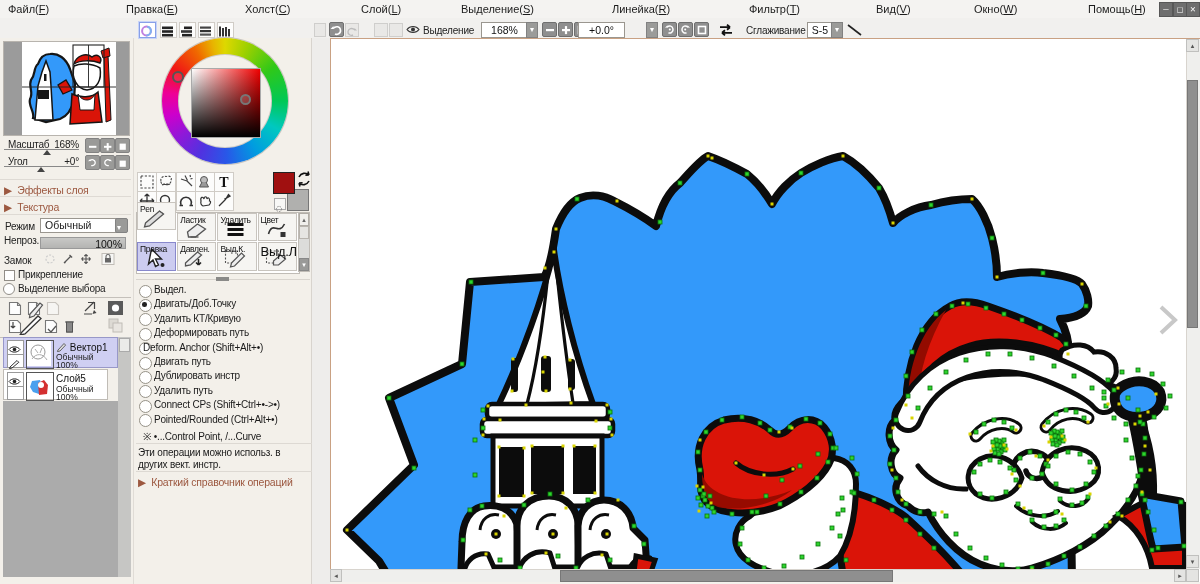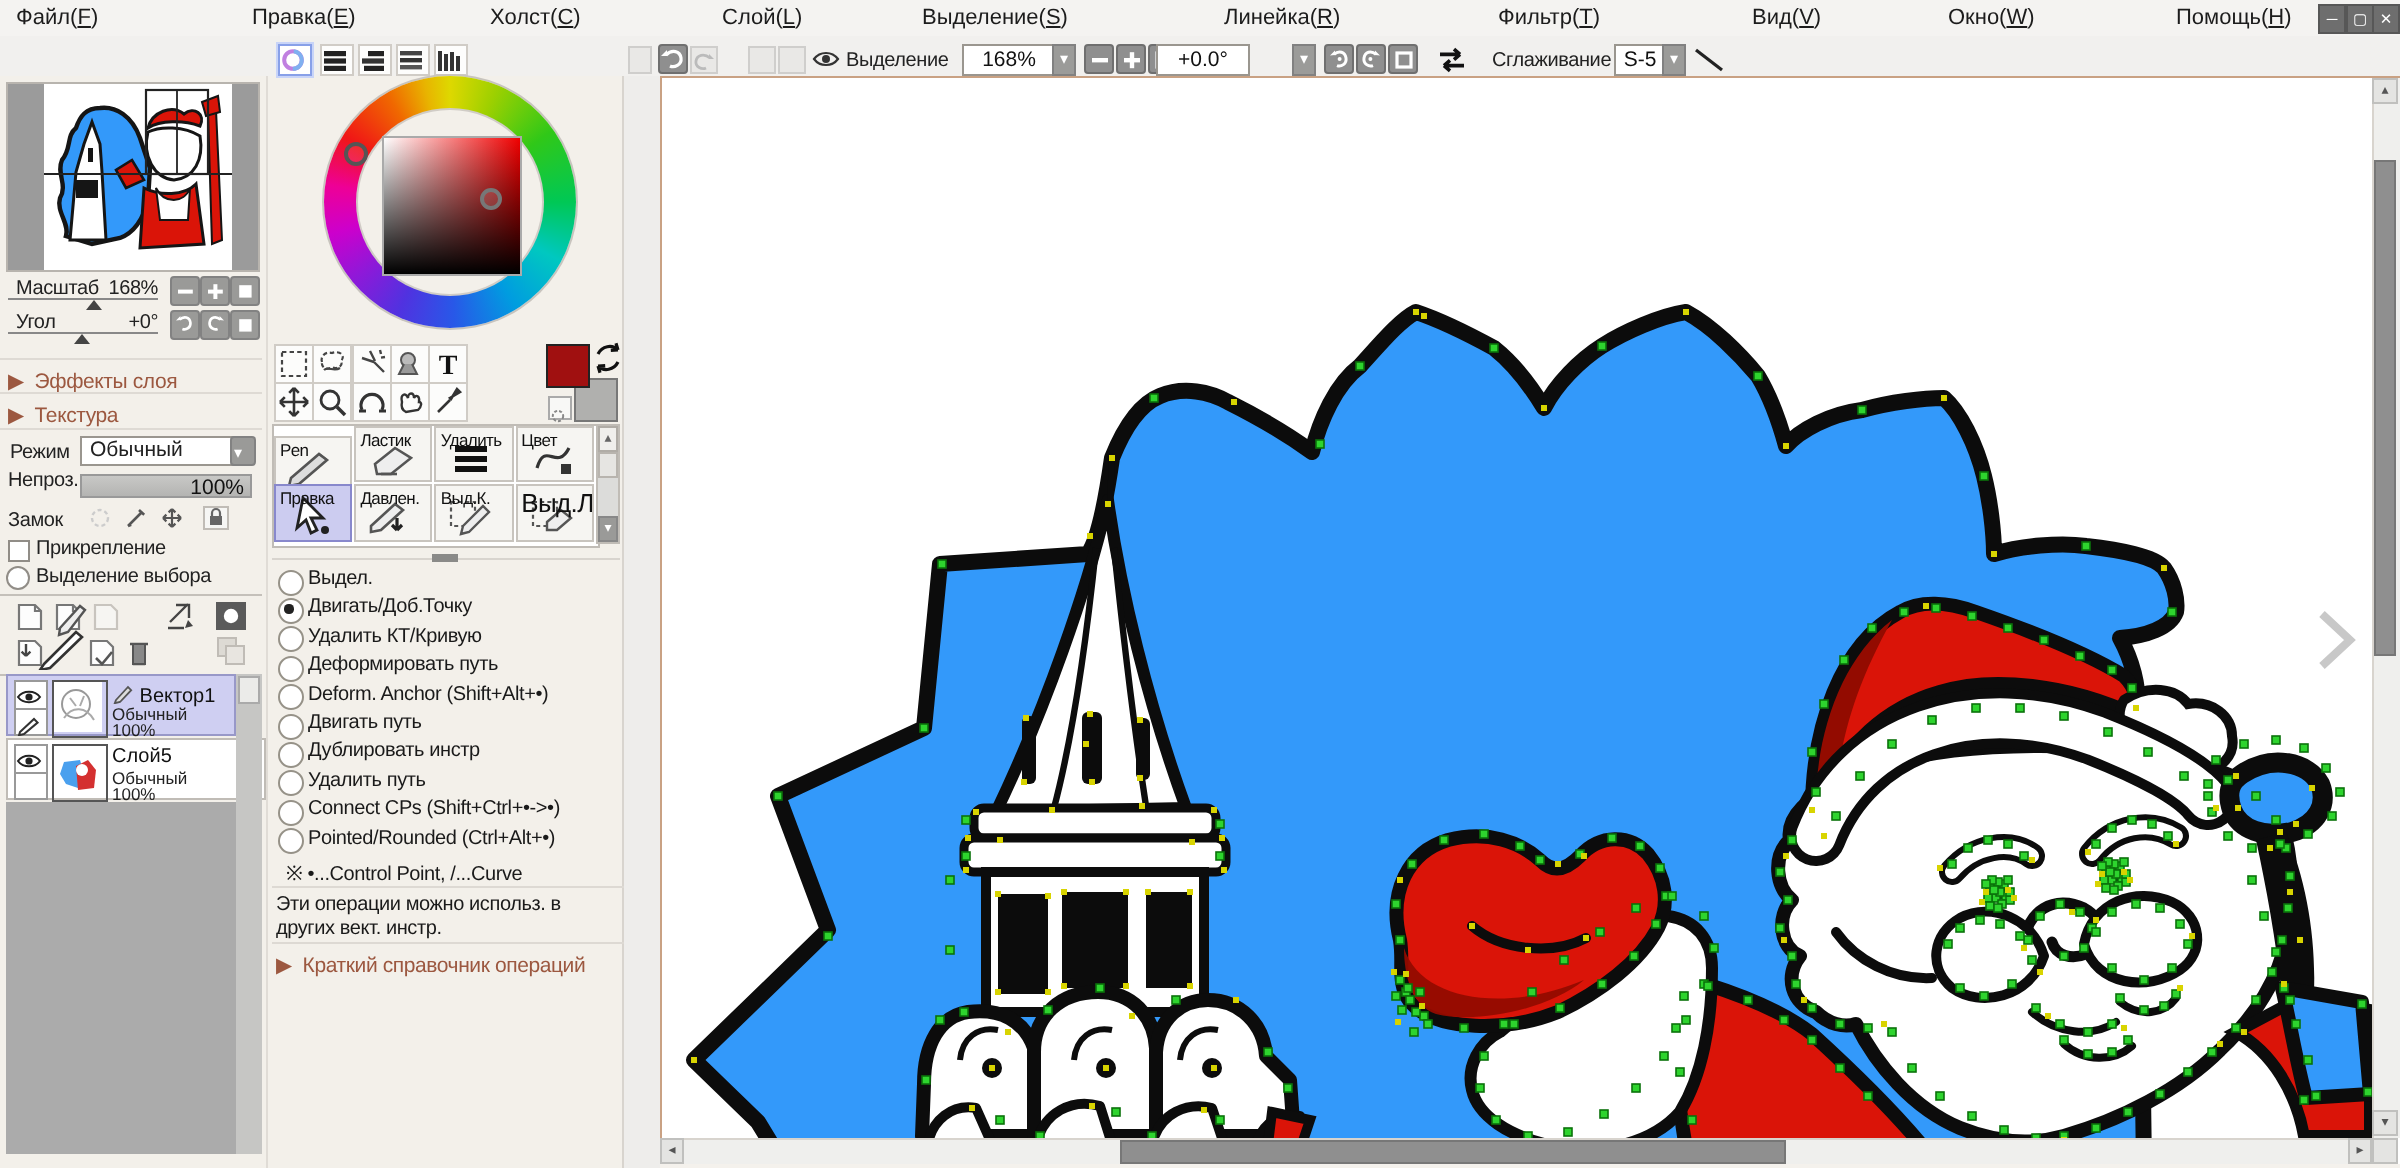--- a/index.html
+++ b/index.html
@@ -617,21 +617,21 @@
         <rect width="24" height="25" fill="#fff"></rect>
         <circle cx="11" cy="11" r="7" fill="none" stroke="#999" stroke-width="1"></circle>
         <path d="M5 18 C9 12,16 12,20 19 M8 8 l3 4 M15 7 l-2 5" stroke="#aaa" stroke-width="1" fill="none"></path>
       </svg></div>
     <span style="position:absolute;left:52px;top:3px;font-size:10px;color:#111"><svg width="11" height="11" viewBox="0 0 11 11" style="vertical-align:-1px">
         <path d="M2 9 L8 2.5 l1.6 1.6 L4 10 l-2.6 0.6 Z" fill="#ddd" stroke="#555" stroke-width="0.9"></path>
       </svg> Вектор1</span>
     <span style="position:absolute;left:52px;top:14px;font-size:8.5px;color:#222">Обычный</span>
     <span style="position:absolute;left:52px;top:22px;font-size:8.5px;color:#222">100%</span>
   </div>
-<div style="position:absolute;left:3px;top:369px;width:130px;height:31px;background:#fff;border:1px solid #c0bcb6;box-sizing:border-box">
+<div style="position:absolute;left:3px;top:369px;width:105px;height:31px;background:#fff;border:1px solid #c0bcb6;box-sizing:border-box">
     <div style="position:absolute;left:3px;top:2px;width:15px;height:13px;background:#fff;border:1px solid #999"><svg width="13" height="11" viewBox="0 0 13 11">
         <path d="M1 5.5 C3.5 2,9.5 2,12 5.5 C9.5 9,3.5 9,1 5.5 Z" fill="none" stroke="#222" stroke-width="1"></path>
         <circle cx="6.5" cy="5.5" r="1.8" fill="#222"></circle>
       </svg></div>
     <div style="position:absolute;left:3px;top:16px;width:15px;height:12px;background:#fff;border:1px solid #999"></div>
     <div style="position:absolute;left:22px;top:2px;width:26px;height:27px;border:1px solid #555"><svg width="24" height="25" viewBox="0 0 24 25">
         <rect width="24" height="25" fill="#fff"></rect>
         <path d="M5 8 L3 14 L6 19 L12 21 L15 14 L13 7 Z" fill="#4aa0ee"></path>
         <path d="M11 10 l6 -3 l4 5 l-1 9 l-8 1 Z" fill="#d43030"></path>
         <circle cx="14" cy="12" r="3" fill="#fff"></circle>
@@ -712,21 +712,21 @@
     </svg></div>
 <div style="position:absolute;left:287px;top:189px;width:20px;height:20px;background:#b0b0ae;border:1px solid #777"></div>
 <div style="position:absolute;left:273px;top:172px;width:20px;height:20px;background:#a01010;border:1px solid #222"></div>
 <svg style="position:absolute;left:297px;top:171px" width="14" height="16" viewBox="0 0 14 16">
     <path d="M2 6 C4 2,9 1,12 4 M12 4 l-3.6 0.2 M12 4 l-1 -3.4 M12 10 C10 14,5 15,2 12 M2 12 l3.6 -0.2 M2 12 l1 3.4" stroke="#111" stroke-width="1.6" fill="none"></path>
   </svg>
 <div style="position:absolute;left:274px;top:198px;width:10px;height:10px;background:#f8f8f6;border:1px solid #aaa"><svg width="8" height="8" viewBox="0 0 8 8">
       <circle cx="4" cy="4" r="2.6" fill="none" stroke="#888" stroke-width="1" stroke-dasharray="1.5 1"></circle>
     </svg></div>
 <div style="position:absolute;left:136px;top:212px;width:162px;height:60px;border:1px solid #c0bcb6;background:#fff"></div>
-<div style="position:absolute;left:137.0px;top:218px;width:39.2px;height:28.3px;background:#f6f5f2;border:1px solid #c8c4be;box-sizing:border-box;overflow:hidden"><span style="position:absolute;left:2px;top:1px;font-size:8.5px;color:#111;letter-spacing:-0.3px">Pen</span><svg width="39" height="28" viewBox="4 4 32 28">
+<div style="position:absolute;left:137.0px;top:202px;width:39.2px;height:28.3px;background:#f6f5f2;border:1px solid #c8c4be;box-sizing:border-box;overflow:hidden"><span style="position:absolute;left:2px;top:1px;font-size:8.5px;color:#111;letter-spacing:-0.3px">Pen</span><svg width="39" height="28" viewBox="4 4 32 28">
       <path d="M8 24 L22 12 l4 3 L12 27 l-5 1 Z" fill="#ddd" stroke="#555" stroke-width="1.3"></path>
       <path d="M22 12 l4 3" stroke="#555"></path>
     </svg></div>
 <div style="position:absolute;left:177.2px;top:213.0px;width:39.2px;height:28.3px;background:#f6f5f2;border:1px solid #c8c4be;box-sizing:border-box;overflow:hidden"><span style="position:absolute;left:2px;top:1px;font-size:8.5px;color:#111;letter-spacing:-0.3px">Ластик</span><svg width="39" height="28" viewBox="4 4 32 28">
       <path d="M10 22 l10 -8 l8 5 l-10 8 l-7 0 Z" fill="#eee" stroke="#555" stroke-width="1.3"></path>
       <path d="M13 27 l8 0" stroke="#555" stroke-width="1.3"></path>
     </svg></div>
 <div style="position:absolute;left:217.4px;top:213.0px;width:39.2px;height:28.3px;background:#f6f5f2;border:1px solid #c8c4be;box-sizing:border-box;overflow:hidden"><span style="position:absolute;left:2px;top:1px;font-size:8.5px;color:#111;letter-spacing:-0.3px">Удалить</span><svg width="39" height="28" viewBox="4 4 32 28">
       <rect x="10" y="13" width="16" height="3" fill="#111"></rect>
       <rect x="10" y="18" width="16" height="3" fill="#111"></rect>
@@ -762,21 +762,21 @@
 <span class="rl" style="left:154px;top:284.0px">Выдел.</span>
 <div style="position:absolute;left:139px;top:298.9px;width:11px;height:11px;border:1px solid #969288;border-radius:50%;background:#fff;box-sizing:content-box">
     <div style="position:absolute;left:2.2px;top:2.2px;width:4.6px;height:4.6px;border-radius:50%;background:#222"></div>
   </div>
 <span class="rl" style="left:154px;top:298.4px">Двигать/Доб.Точку</span>
 <div style="position:absolute;left:139px;top:313.3px;width:11px;height:11px;border:1px solid #969288;border-radius:50%;background:#fff;box-sizing:content-box"></div>
 <span class="rl" style="left:154px;top:312.8px">Удалить КТ/Кривую</span>
 <div style="position:absolute;left:139px;top:327.7px;width:11px;height:11px;border:1px solid #969288;border-radius:50%;background:#fff;box-sizing:content-box"></div>
 <span class="rl" style="left:154px;top:327.2px">Деформировать путь</span>
 <div style="position:absolute;left:139px;top:342.1px;width:11px;height:11px;border:1px solid #969288;border-radius:50%;background:#fff;box-sizing:content-box"></div>
-<span class="rl" style="left:154px;top:341.6px">Deform. Anchor (Shift+Alt+•)</span>
+<span class="rl" style="left:143px;top:341.6px">Deform. Anchor (Shift+Alt+•)</span>
 <div style="position:absolute;left:139px;top:356.5px;width:11px;height:11px;border:1px solid #969288;border-radius:50%;background:#fff;box-sizing:content-box"></div>
 <span class="rl" style="left:154px;top:356.0px">Двигать путь</span>
 <div style="position:absolute;left:139px;top:370.9px;width:11px;height:11px;border:1px solid #969288;border-radius:50%;background:#fff;box-sizing:content-box"></div>
 <span class="rl" style="left:154px;top:370.4px">Дублировать инстр</span>
 <div style="position:absolute;left:139px;top:385.3px;width:11px;height:11px;border:1px solid #969288;border-radius:50%;background:#fff;box-sizing:content-box"></div>
 <span class="rl" style="left:154px;top:384.8px">Удалить путь</span>
 <div style="position:absolute;left:139px;top:399.7px;width:11px;height:11px;border:1px solid #969288;border-radius:50%;background:#fff;box-sizing:content-box"></div>
 <span class="rl" style="left:154px;top:399.2px">Connect CPs (Shift+Ctrl+•-&gt;•)</span>
 <div style="position:absolute;left:139px;top:414.1px;width:11px;height:11px;border:1px solid #969288;border-radius:50%;background:#fff;box-sizing:content-box"></div>
 <span class="rl" style="left:154px;top:413.6px">Pointed/Rounded (Ctrl+Alt+•)</span>

